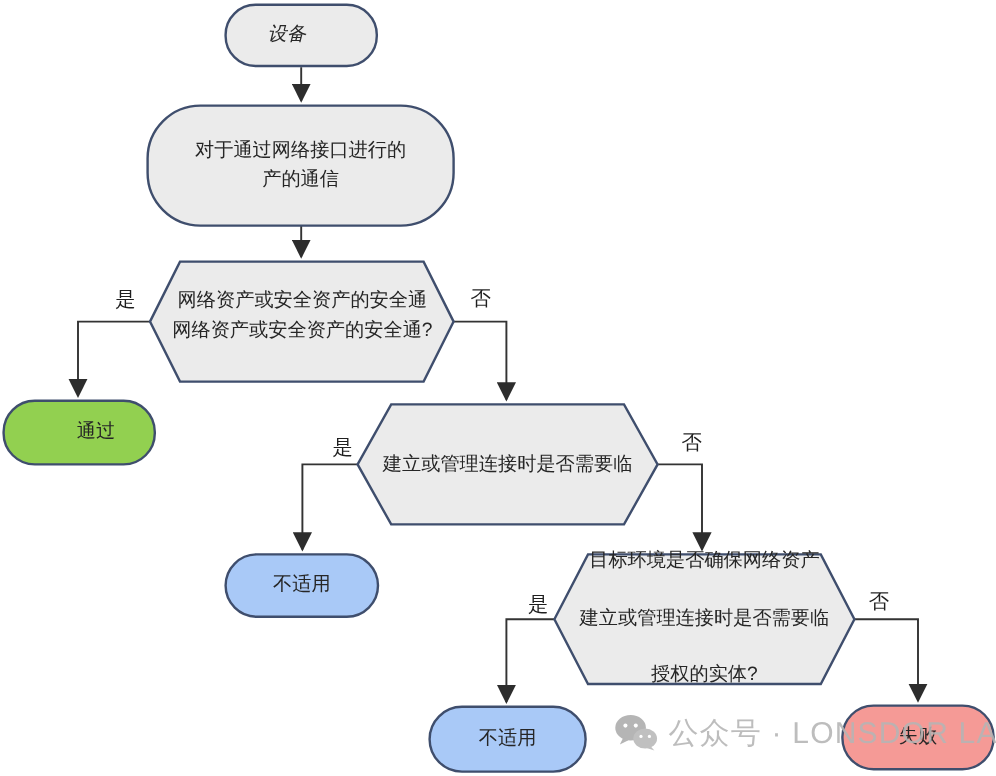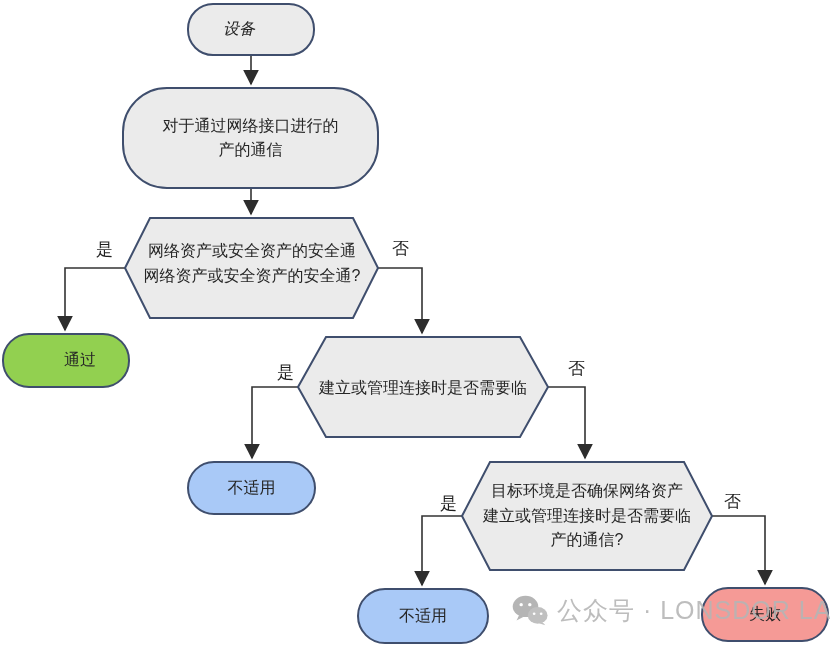--- a/index.html
+++ b/index.html
@@ -96,24 +96,24 @@
 
   <div class="node-label" style="left:143px; top:224px; width:218px; height:80px;">
     <div>网络资产或安全资产的安全通</div>
     <div>网络资产或安全资产的安全通?</div>
   </div>
 
   <div class="node-label" style="left:312px; top:350px; width:222px; height:76px;">
     <div>建立或管理连接时是否需要临</div>
   </div>
 
-  <div class="node-label" style="left:476px; top:462px; width:222px; height:108px;">
+  <div class="node-label" style="left:476px; top:462px; width:222px; height:108px;gap:23px;">
     <div>目标环境是否确保网络资产</div>
     <div>建立或管理连接时是否需要临</div>
-    <div>产的通信?</div>
+    <div>授权的实体?</div>
   </div>
 
   <div class="node-label" style="left:17px; top:334px; width:126px; height:53px;">
     <div>通过</div>
   </div>
 
   <div class="node-label" style="left:188px; top:462px; width:127px; height:52px;">
     <div>不适用</div>
   </div>
 

